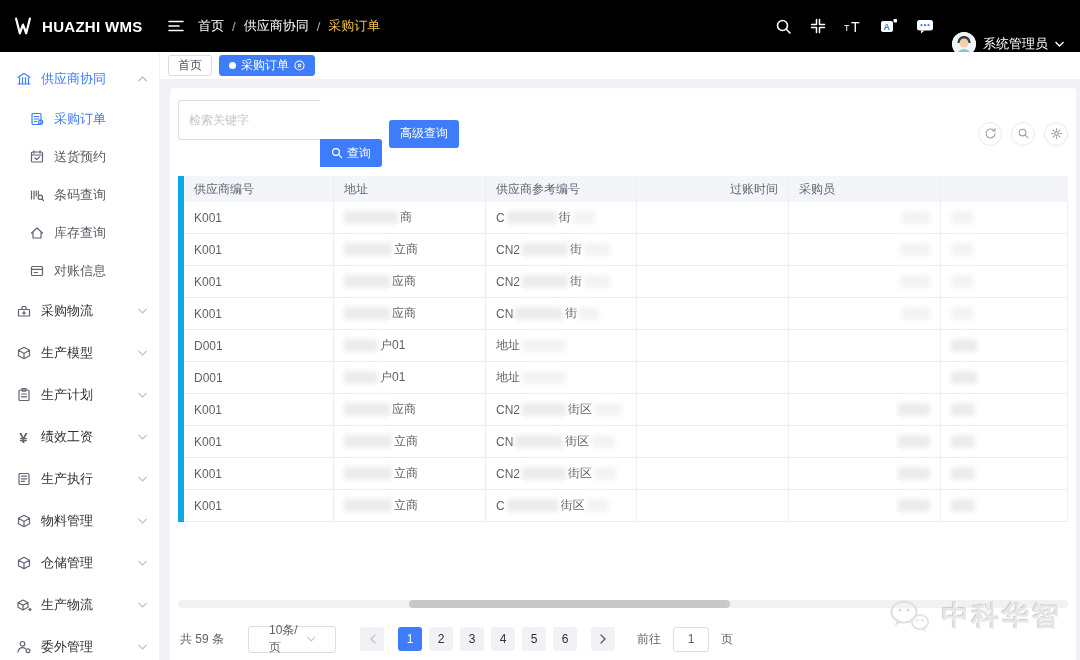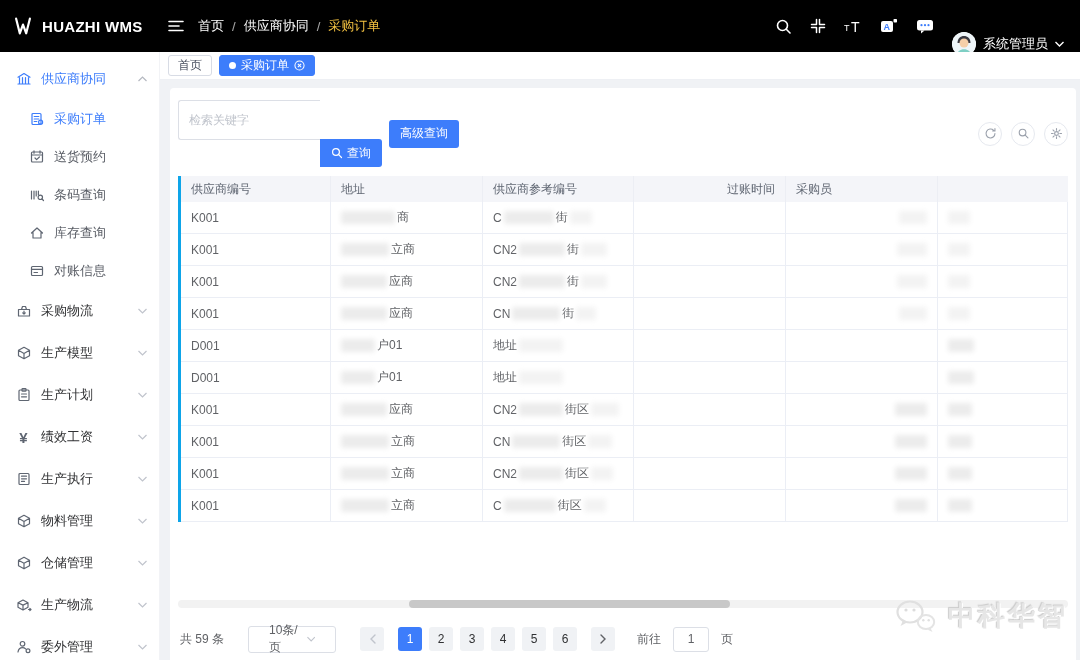--- a/index.html
+++ b/index.html
@@ -48,21 +48,21 @@
   .search-group { display:flex; }
   .search-input { width:142px; height:40px; border:1px solid #dcdfe6; border-right:none; border-radius:3px 0 0 3px; padding:0 10px; font-size:12px; color:#303133; outline:none; font-family:inherit; }
   .search-input::placeholder { color:#c0c4cc; }
   .btn { height:28px; border:none; border-radius:3px; background:#3d7dfb; color:#fff; font-size:12px; padding:0 11px; display:flex; align-items:center; gap:4px; cursor:pointer; font-family:inherit; }
   .btn.attach { border-radius:0 3px 3px 0;margin-top:39px; }
   .adv-btn { margin-left:7px;text-align:right; }
   .toolbar-right { margin-left:auto; display:flex; gap:9px; }
   .round-btn { width:24px; height:24px; border-radius:50%; border:1px solid #e6e9ef; background:#fff; display:flex; align-items:center; justify-content:center; color:#9aa0ab; cursor:pointer; }
 
   
-  .tbl { flex-shrink:0; border-left:3px solid #0ea5e9; }
+  .tbl { flex-shrink:0; border-left:6px solid #0ea5e9; }
   .tr { display:grid; grid-template-columns:150px 152px 151px 152px 152px minmax(0,1fr); border-bottom:1px solid #ebeef5; }
   .tr.head { background:#f4f5f9; border-bottom:none; }
   .td { height:31px; display:flex; align-items:center; padding:0 10px; font-size:12px; color:#606266; border-right:1px solid #ebeef5; overflow:hidden; white-space:nowrap; gap:2px; }
   .head .td { height:26px; color:#5f6672; border-right:1px solid #eceef4; background:#f4f5f9; }
   .td.right { justify-content:flex-end; }
   .blur { display:inline-block; height:13px; background:#ececec; filter:blur(2.5px); border-radius:2px; flex-shrink:0; }
   .blur.light { background:#f3f3f3; }
 
   .spacer { flex:1; }
   .hscroll { height:8px; background:#f2f2f2; border-radius:4px; position:relative; margin:0 0 10px; flex-shrink:0; }
@@ -71,21 +71,21 @@
   
   .pager { height:42px; display:flex; align-items:center; gap:8px; font-size:12px; color:#606266; flex-shrink:0; padding-left:2px; }
   .psize { width:88px; height:27px; border:1px solid #dcdfe6; border-radius:3px; display:flex; align-items:center; justify-content:space-between; padding:0 20px; color:#606266; cursor:pointer; margin:0 16px; }
   .pbtn { min-width:24px; height:24px; border-radius:3px; background:#f0f2f5; color:#303133; display:flex; align-items:center; justify-content:center; cursor:pointer; font-size:12px; }
   .pbtn.active { background:#3d7dfb; color:#fff; }
   .pbtn.disabled { color:#c0c4cc; }
   .pgroup { display:flex; gap:7px; align-items:center; margin:0 6px; }
   .goto-input { width:36px; height:25px; border:1px solid #dcdfe6; border-radius:3px; text-align:center; font-size:12px; color:#606266; outline:none; margin:0 4px; font-family:inherit; }
 
   
-  .watermark { position:absolute; right:12px; bottom:26px; display:flex; align-items:center; gap:12px; pointer-events:none;justify-content:space-between; }
+  .watermark { position:absolute; right:18px; bottom:26px; display:flex; align-items:center; gap:12px; pointer-events:none;justify-content:space-between; }
   .wm-text { font-size:27px; font-weight:bold; letter-spacing:3px; color:#e6e6e6; text-shadow:1px 1px 0 #ffffff,-1px -1px 1px #cccccc; }
 
   svg { display:block; }
 </style>
 </head>
 <body>
 
 <div class="app">
 
   <div class="topbar">

